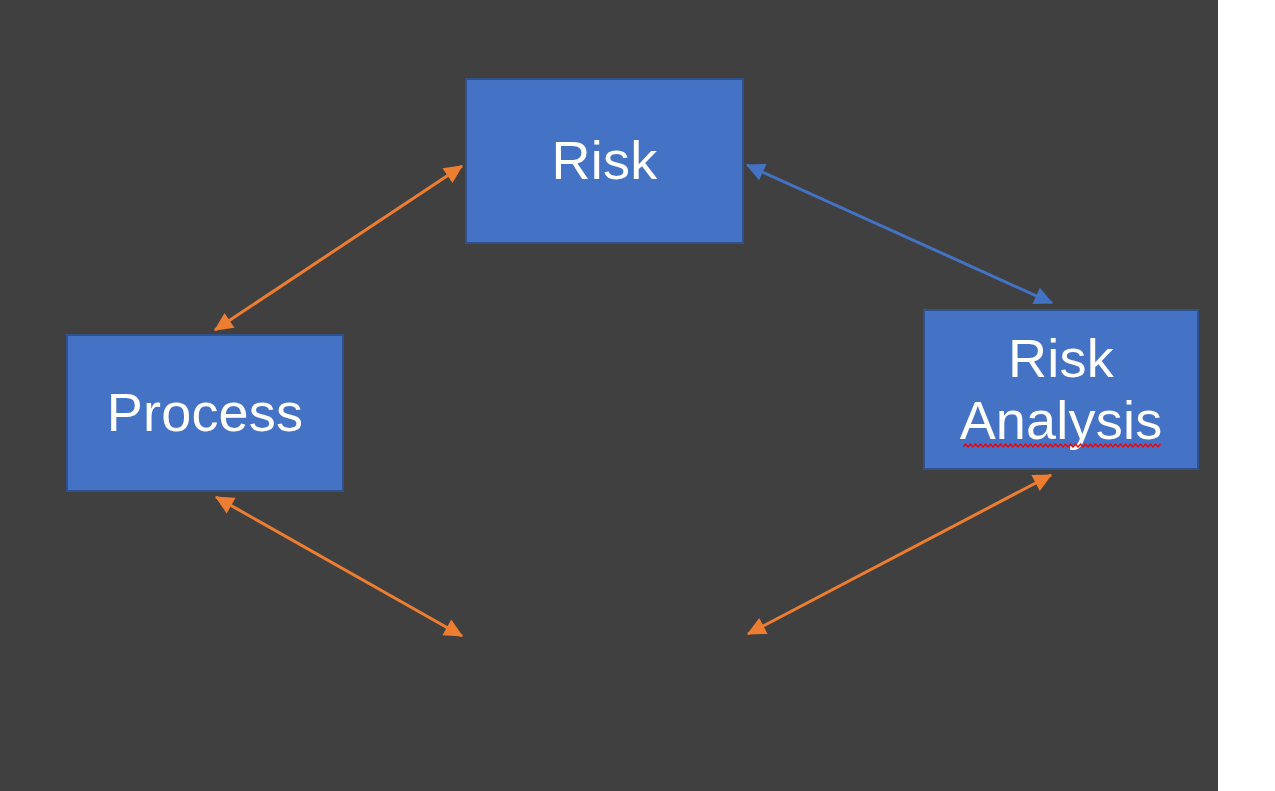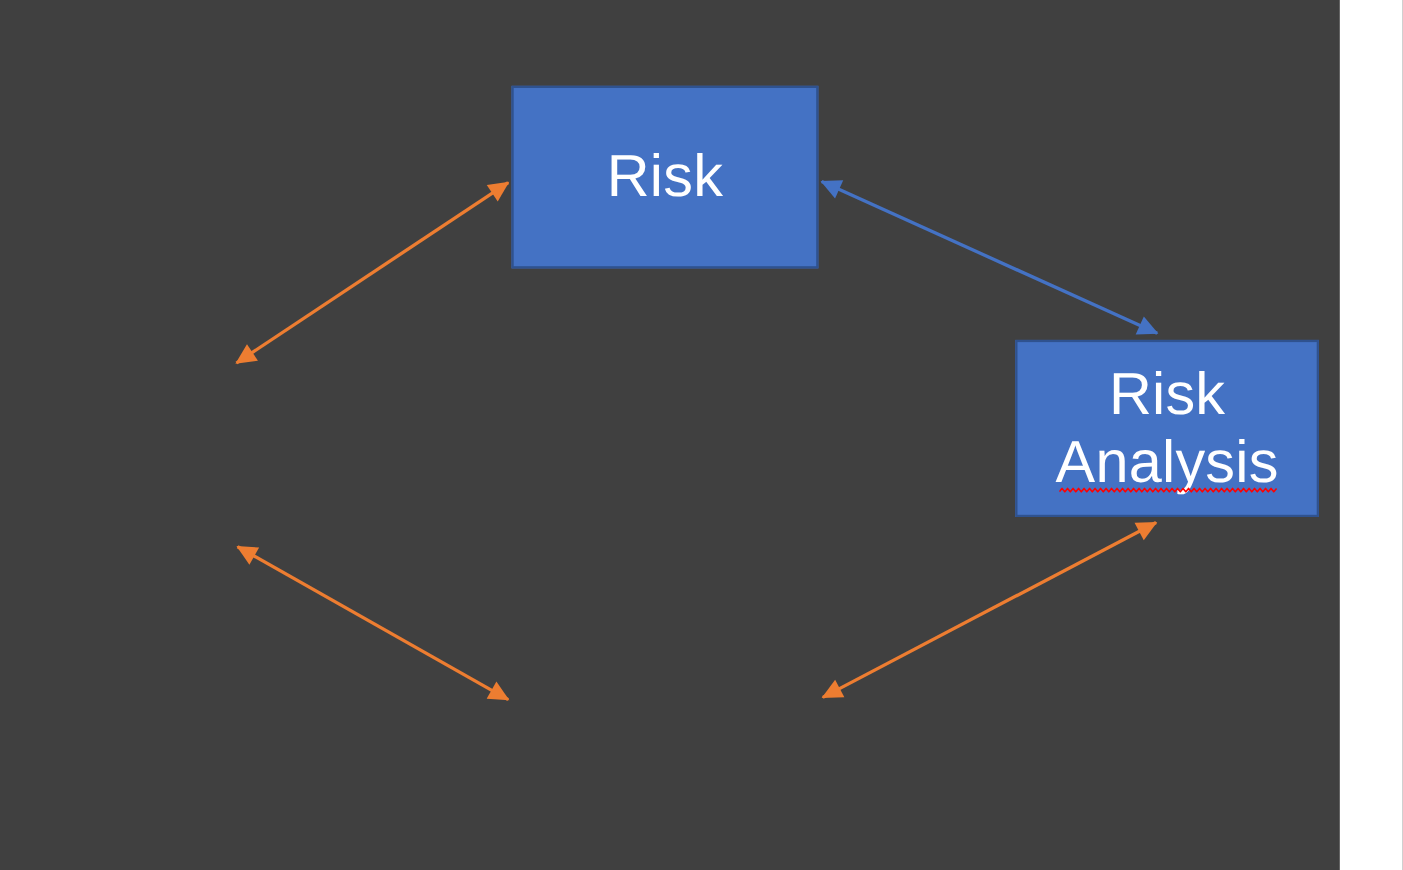--- a/index.html
+++ b/index.html
@@ -87,20 +87,23 @@
 
     <line x1="1051" y1="475" x2="748" y2="634" stroke="#ED7D31" stroke-width="3" marker-start="url(#arrowOrangeStart)" marker-end="url(#arrowOrangeEnd)"></line>
 
     <line x1="462" y1="636" x2="216" y2="497" stroke="#ED7D31" stroke-width="3" marker-start="url(#arrowOrangeStart)" marker-end="url(#arrowOrangeEnd)"></line>
   </svg>
 
   <div class="node node-risk">
     <span class="node-label">Risk</span>
   </div>
 
+  <div class="node node-process">
+    <span class="node-label">Process</span>
+  </div>
 
   <div class="node node-riskanalysis">
     <span class="node-label">Risk
 Analysis</span>
   </div>
 
 
   <svg class="spellcheck" viewBox="0 0 198 5" preserveAspectRatio="none" xmlns="http://www.w3.org/2000/svg">
     <path d="M0,4 L2.5,1 L5,4 L7.5,1 L10,4 L12.5,1 L15,4 L17.5,1 L20,4 L22.5,1 L25,4 L27.5,1 L30,4 L32.5,1 L35,4 L37.5,1 L40,4 L42.5,1 L45,4 L47.5,1 L50,4 L52.5,1 L55,4 L57.5,1 L60,4 L62.5,1 L65,4 L67.5,1 L70,4 L72.5,1 L75,4 L77.5,1 L80,4 L82.5,1 L85,4 L87.5,1 L90,4 L92.5,1 L95,4 L97.5,1 L100,4 L102.5,1 L105,4 L107.5,1 L110,4 L112.5,1 L115,4 L117.5,1 L120,4 L122.5,1 L125,4 L127.5,1 L130,4 L132.5,1 L135,4 L137.5,1 L140,4 L142.5,1 L145,4 L147.5,1 L150,4 L152.5,1 L155,4 L157.5,1 L160,4 L162.5,1 L165,4 L167.5,1 L170,4 L172.5,1 L175,4 L177.5,1 L180,4 L182.5,1 L185,4 L187.5,1 L190,4 L192.5,1 L195,4 L197.5,1" fill="none" stroke="#FF0000" stroke-width="1.4"></path>
   </svg>

